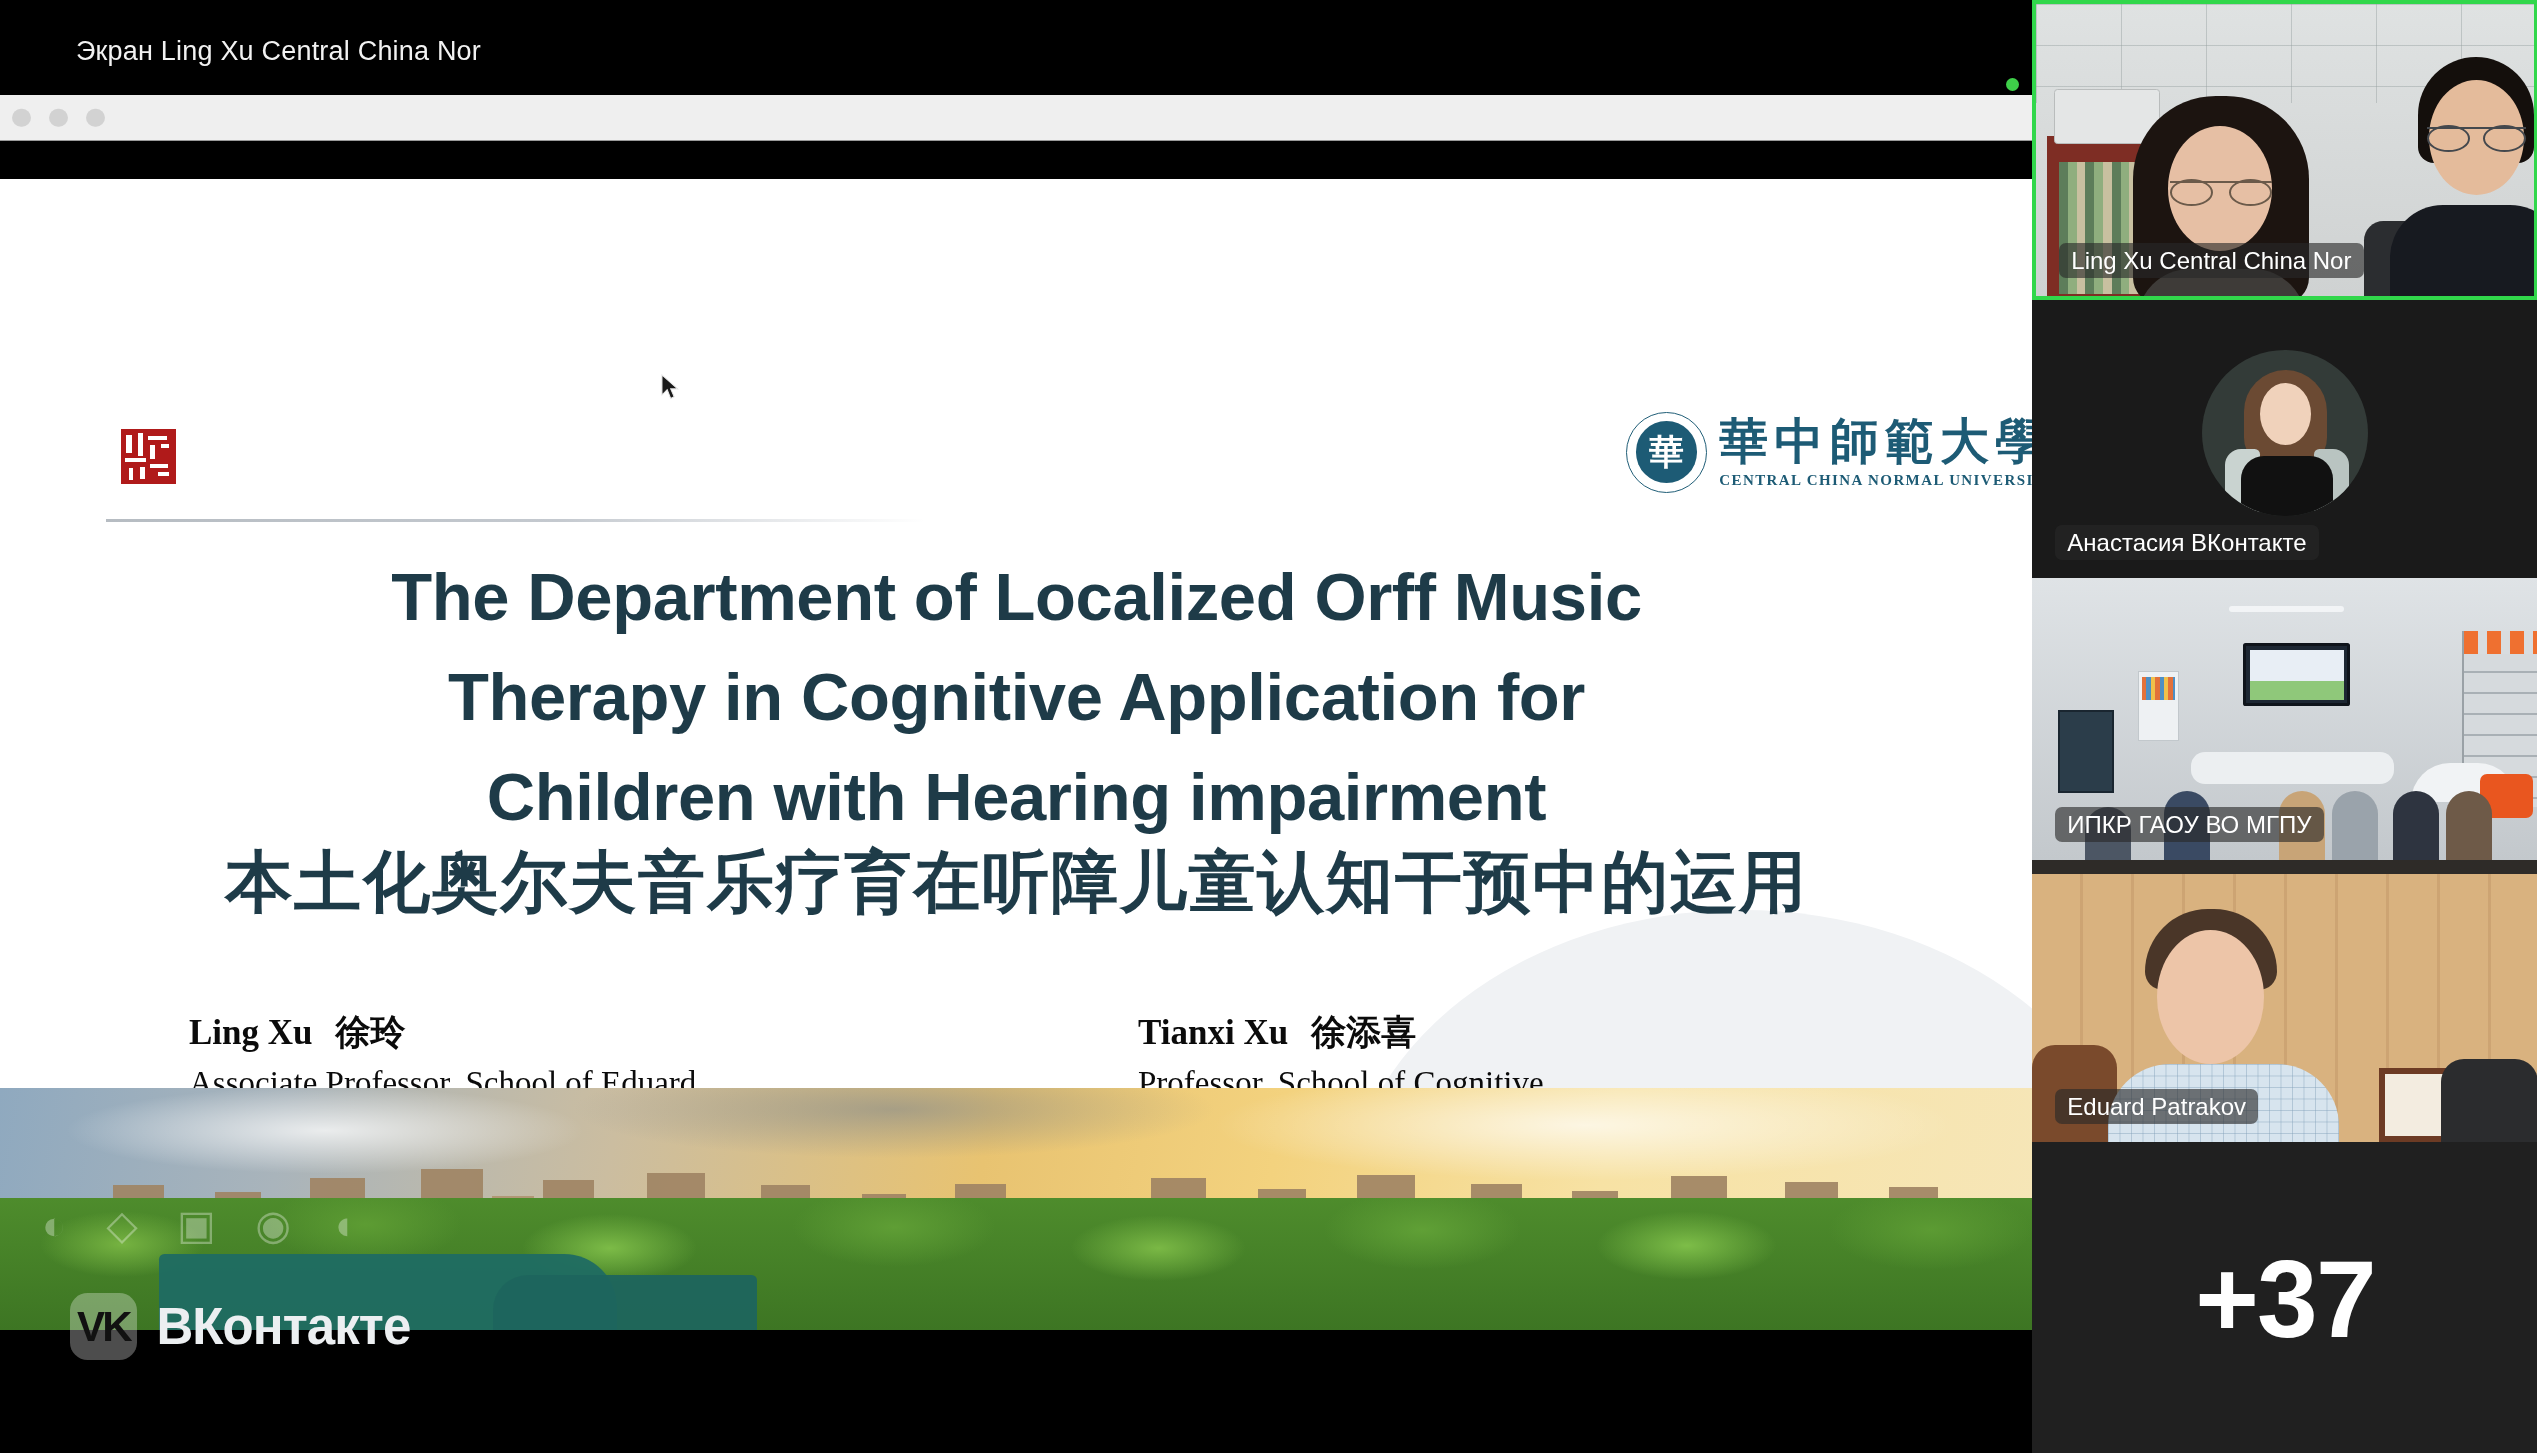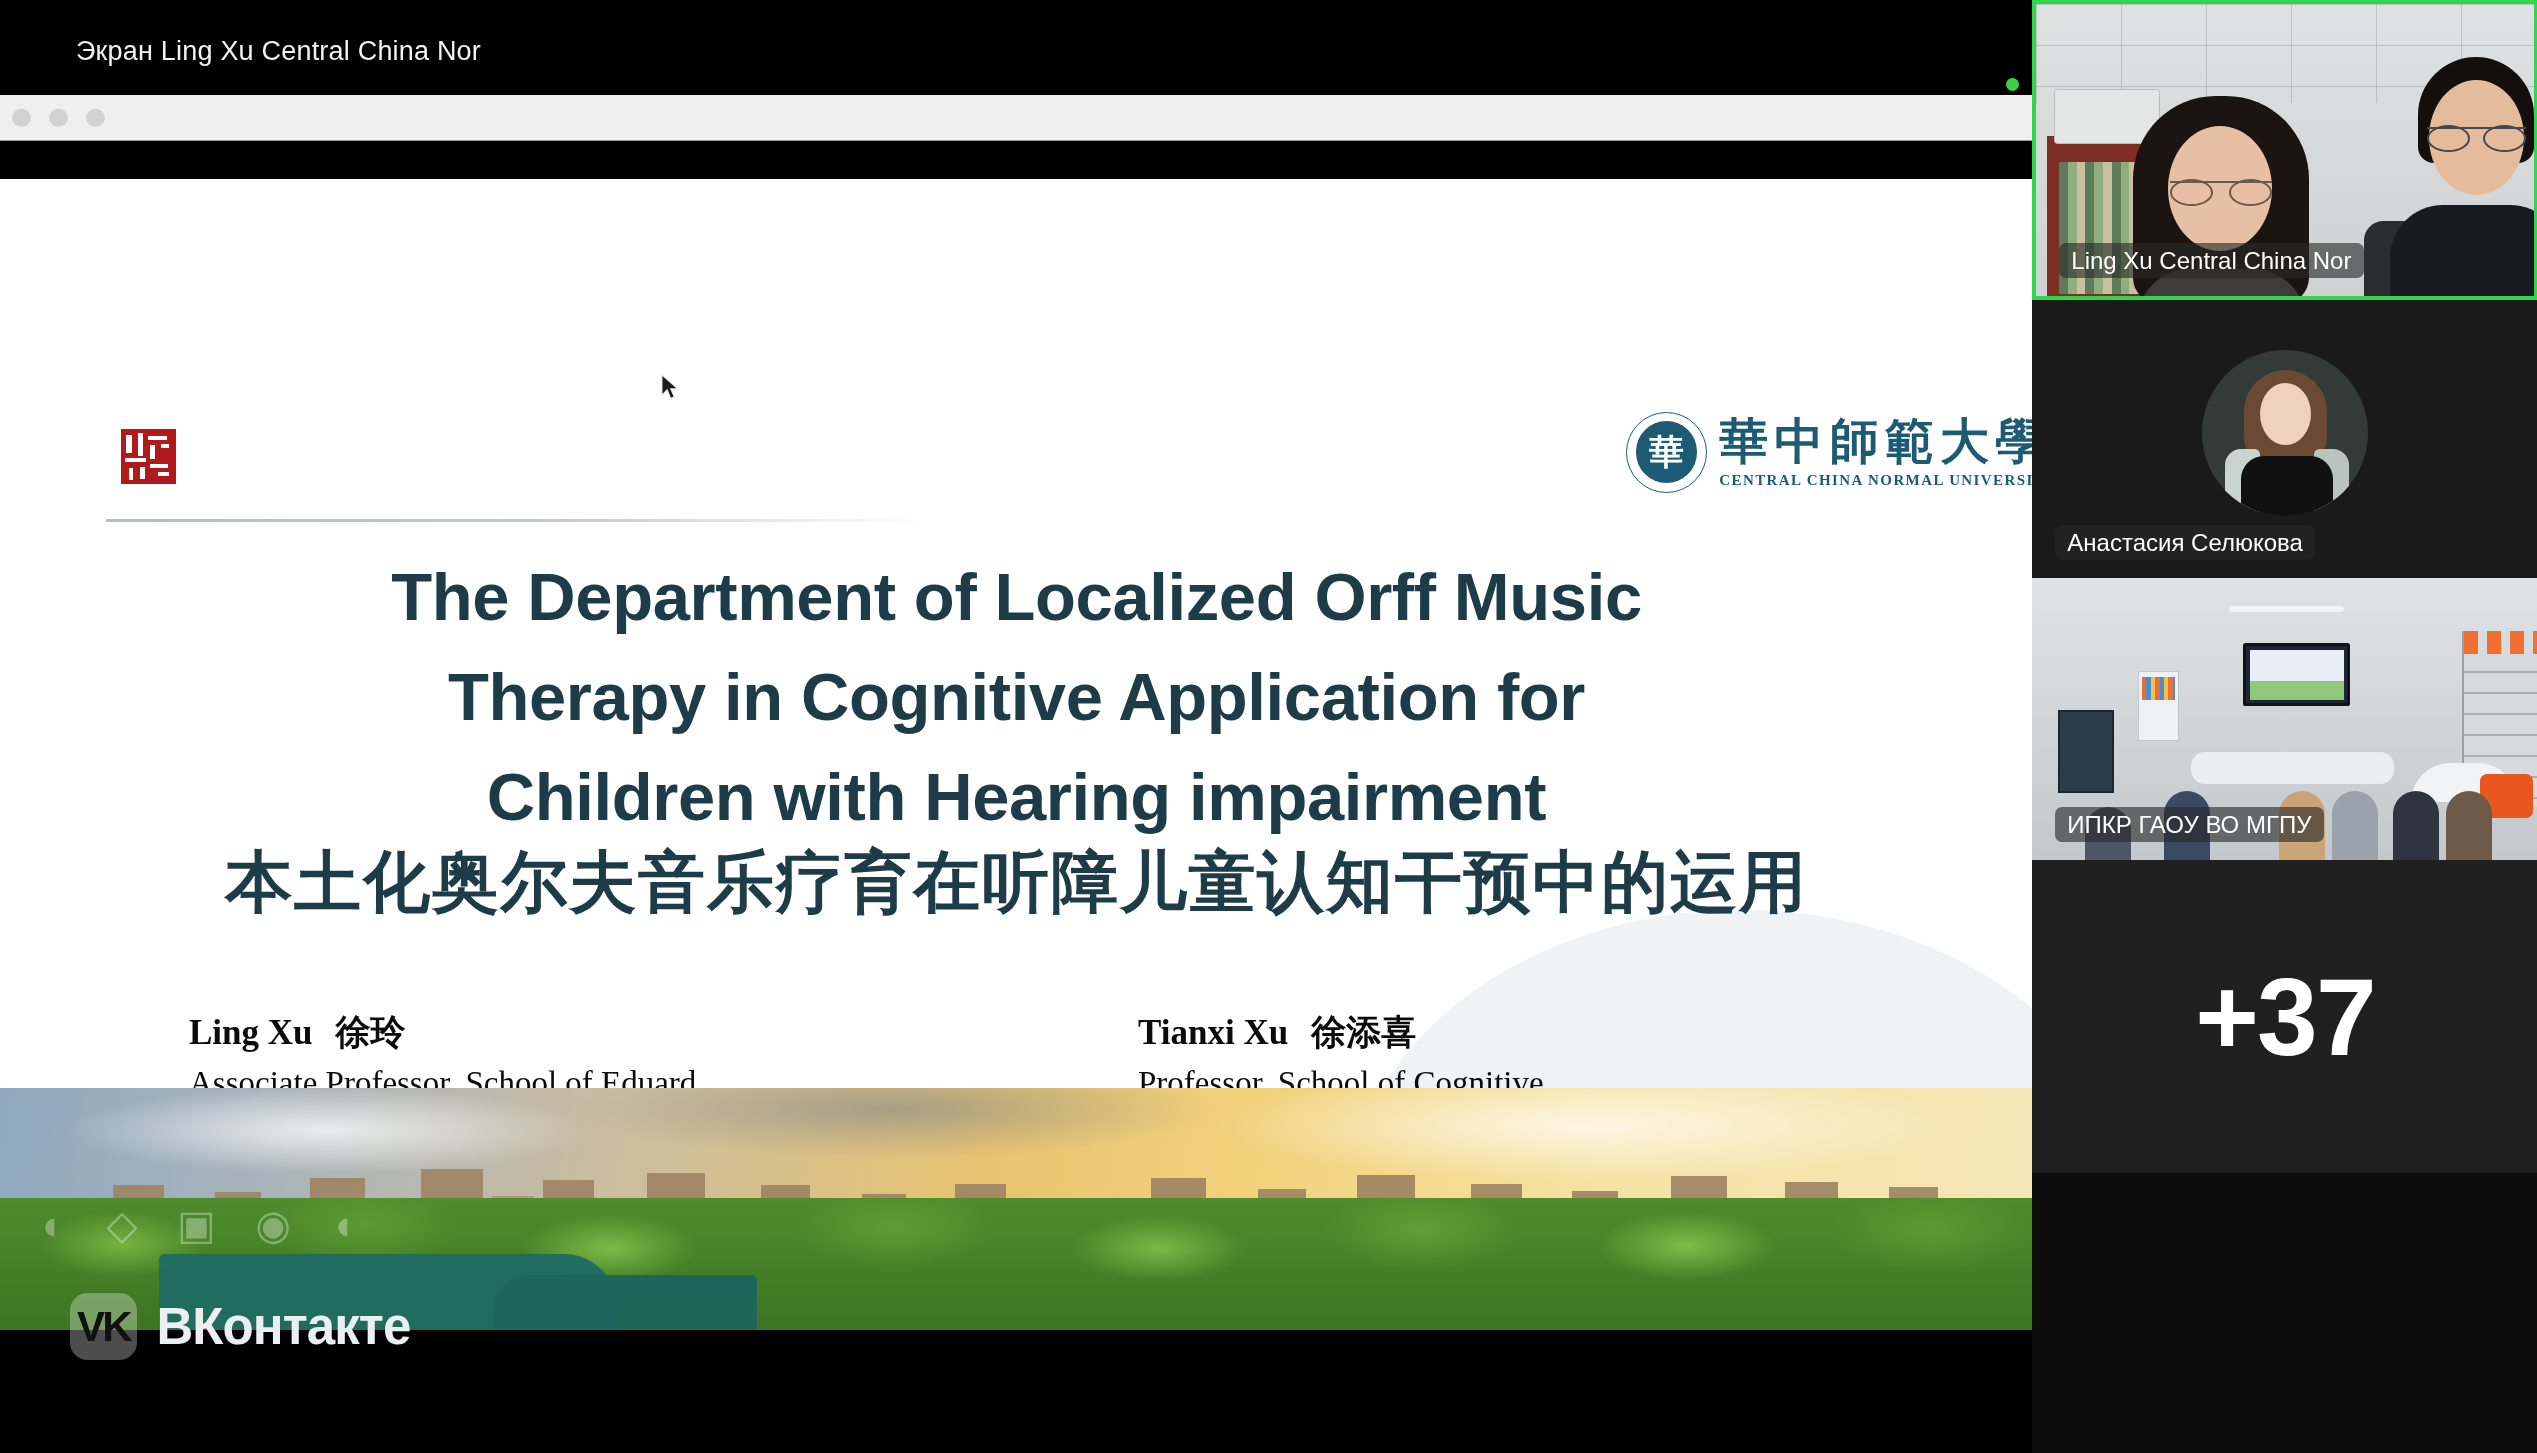--- a/index.html
+++ b/index.html
@@ -422,21 +422,21 @@
     </div>
 
     <div class="tile t2">
       <div class="circle">
         <div class="hair"></div>
           <div class="face"></div>
         <div class="jacketL"></div>
           <div class="jacketR"></div>
           <div class="torso"></div>
       </div>
-      <div class="name">Анастасия Селюкова</div>
+      <div class="name">Анастасия ВКонтакте</div>
     </div>
 
     <div class="tile t3">
       <div class="wall"></div>
       <div class="lamp"></div>
       <div class="tv"></div>
       <div class="board"></div>
         <div class="shelf"></div>
         <div class="books"></div>
       <div class="desk"></div>
@@ -446,19 +446,32 @@
         <i style="left:132px;background:#3a4a63;"></i>
         <i style="left:247px;background:#c8a477;"></i>
         <i style="left:300px;background:#9aa3ab;"></i>
         <i style="left:361px;background:#2e3440;"></i>
         <i style="left:414px;background:#6e5a48;"></i>
         <i style="left:53px;background:#4c5664;height:53px;"></i>
       </div>
       <div class="name">ИПКР ГАОУ ВО МГПУ</div>
     </div>
 
+    <div class="tile t4">
+      <div class="wall"></div>
+        <div class="topstrip"></div>
+      <div class="chairL"></div>
+        <div class="frame"></div>
+        <div class="chair"></div>
+      <div class="man">
+        <div class="hair"></div>
+          <div class="head"></div>
+          <div class="shirt"></div>
+      </div>
+      <div class="name">Eduard Patrakov</div>
+    </div>
 
     <div class="tile t5">
       <div class="plus">+37</div>
     </div>
   </div>
 </div>
 
 
 </body></html>

